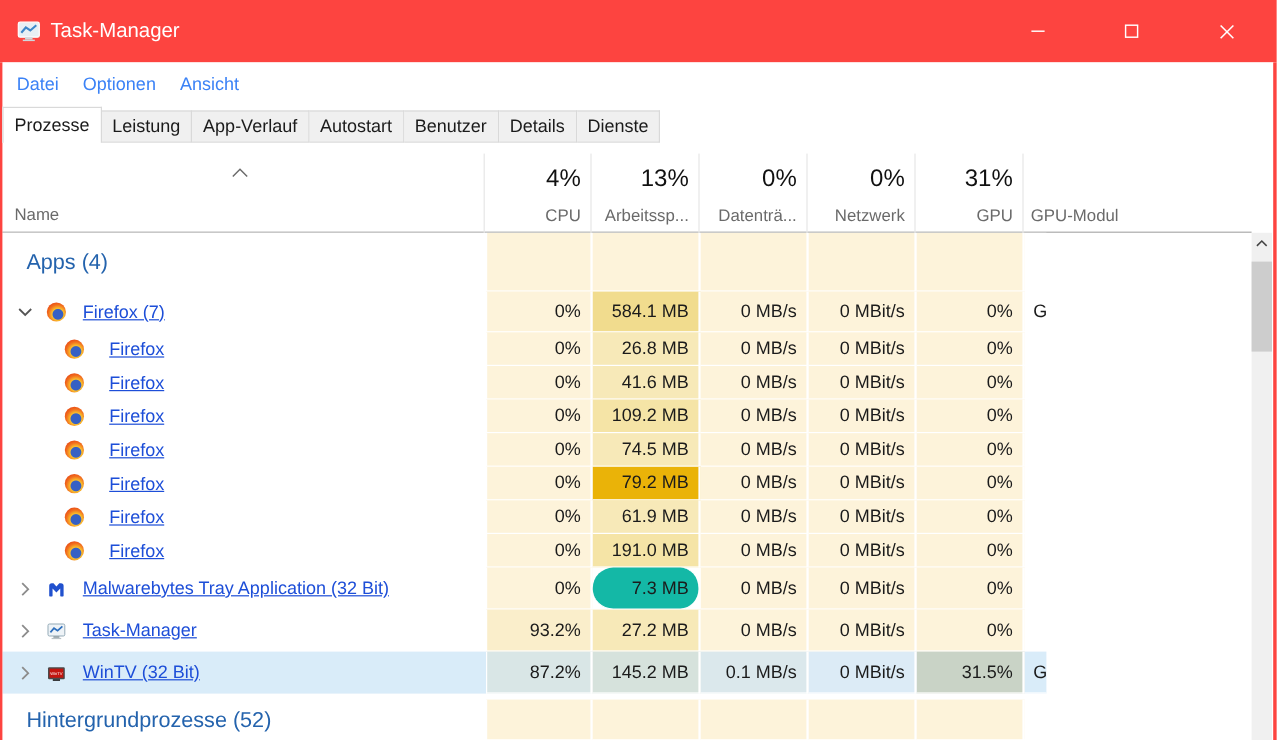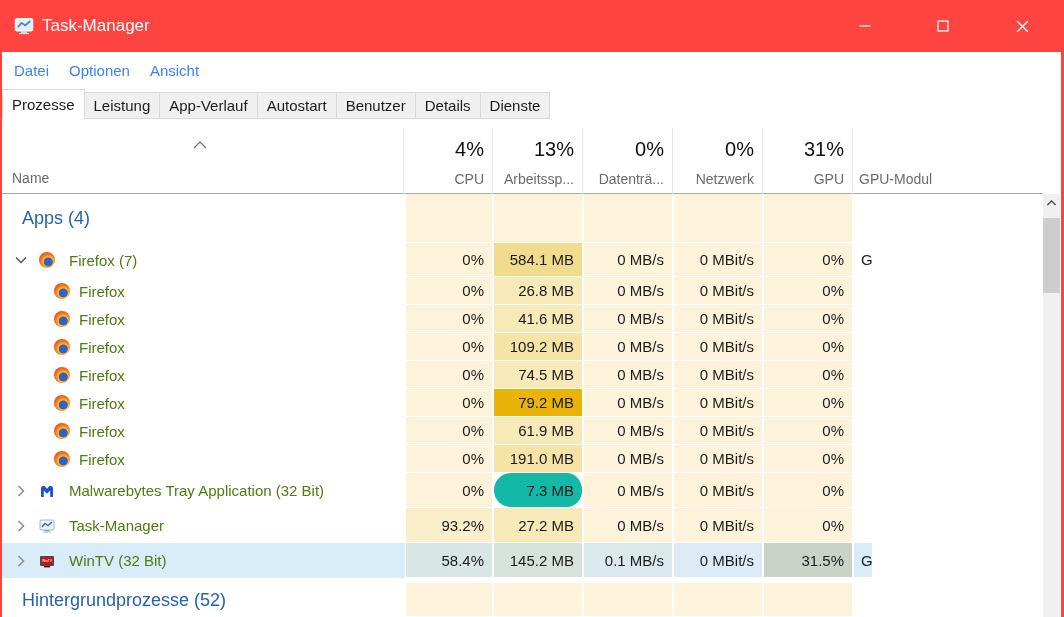--- a/index.html
+++ b/index.html
@@ -50,28 +50,28 @@
   .row-top    { height:35px; }
   .row-group-cut { height:34px; margin-top:5px; }
   .cell-name   { width:403px; display:flex; align-items:center; position:relative; }
   .cell-usage  { width:90px; display:flex; align-items:center; justify-content:flex-end;
                  padding-right:8px; font-size:15px; color:#1b1b1b;
                  border-right:2px solid #fff; border-bottom:1px solid #fff; }
   .cell-usage.first { width:89px; border-left:1px solid #fff; }
   .cell-engine { flex:1; display:flex; align-items:center; padding-left:7px; font-size:15px; color:#1b1b1b;
                  border-bottom:1px solid #fff; }
   .group-label { font-size:18px; color:#2463ad; margin-left:20px; }
-  .proc-label  { font-size:15px; color:#4d7c0f; white-space:nowrap; }
+  .proc-label  { font-size:15px; color:#1d4ed8; white-space:nowrap;text-decoration:underline; }
   .expander { width:16px; height:16px; margin-left:11px; flex:0 0 auto; }
   .expander.hidden { visibility:hidden; }
   .proc-icon { width:16px; height:16px; flex:0 0 auto; display:inline-block; }
   .row-parent .proc-icon, .row-top .proc-icon { margin-left:10px; }
   .row-child  .proc-icon { margin-left:25px; }
   .proc-icon + .proc-label { margin-left:14px; }
-  .row-child .proc-icon + .proc-label { margin-left:9px; }
+  .row-child .proc-icon + .proc-label { margin-left:21px; }
   .icon-firefox { border-radius:50%;
     background: radial-gradient(circle at 58% 62%, #3660c4 0%, #3660c4 30%, #f9bd2c 36%, #f2701e 58%, #e3360f 88%); }
 
   
   .scrollbar { position:absolute; left:1043px; top:194px; width:17px; height:423px; background:#f0f0f0; }
   .sb-up { position:absolute; top:0; left:0; width:17px; height:17px; display:flex; align-items:center; justify-content:center; }
   .sb-thumb { position:absolute; top:24px; left:0; width:17px; height:75px; background:#cdcdcd; }
 
   
   .border-left  { position:absolute; left:0; top:52px; width:2px;  bottom:0; background:#fd4440; }
@@ -321,21 +321,21 @@
               <polyline points="5.5,3 10.5,8 5.5,13" fill="none" stroke="#8c8c8c" stroke-width="1.5"></polyline>
             </svg></span>
           <span class="proc-icon"><svg viewBox="0 0 16 16" width="16" height="16">
               <rect x="1" y="3" width="14" height="10" rx="1" fill="#4a4a4a"></rect>
               <rect x="2.2" y="4.2" width="11.6" height="7.6" fill="#c3150f"></rect>
               <text x="8" y="9.2" font-size="3.4" fill="#fff" text-anchor="middle">WinTV</text>
               <rect x="5" y="13" width="6" height="1.4" fill="#222"></rect>
             </svg></span>
           <span class="proc-label">WinTV (32 Bit)</span>
         </div>
-        <div class="cell-usage first" style="background: rgb(217, 230, 230);">58.4%</div>
+        <div class="cell-usage first" style="background: rgb(217, 230, 230);">87.2%</div>
         <div class="cell-usage" style="background: rgb(214, 226, 220);">145.2 MB</div>
         <div class="cell-usage" style="background: rgb(219, 232, 236);">0.1 MB/s</div>
         <div class="cell-usage" style="background: rgb(220, 235, 246);">0 MBit/s</div>
         <div class="cell-usage" style="background: rgb(201, 211, 198);">31.5%</div>
         <div class="cell-engine" style="background: rgb(217, 236, 249);">GPU 0 - Video Decode</div>
       </div>
       <div class="prow row-group-cut">
         <div class="cell-name">
           <span class="group-label">Hintergrundprozesse (52)</span>
         </div>

